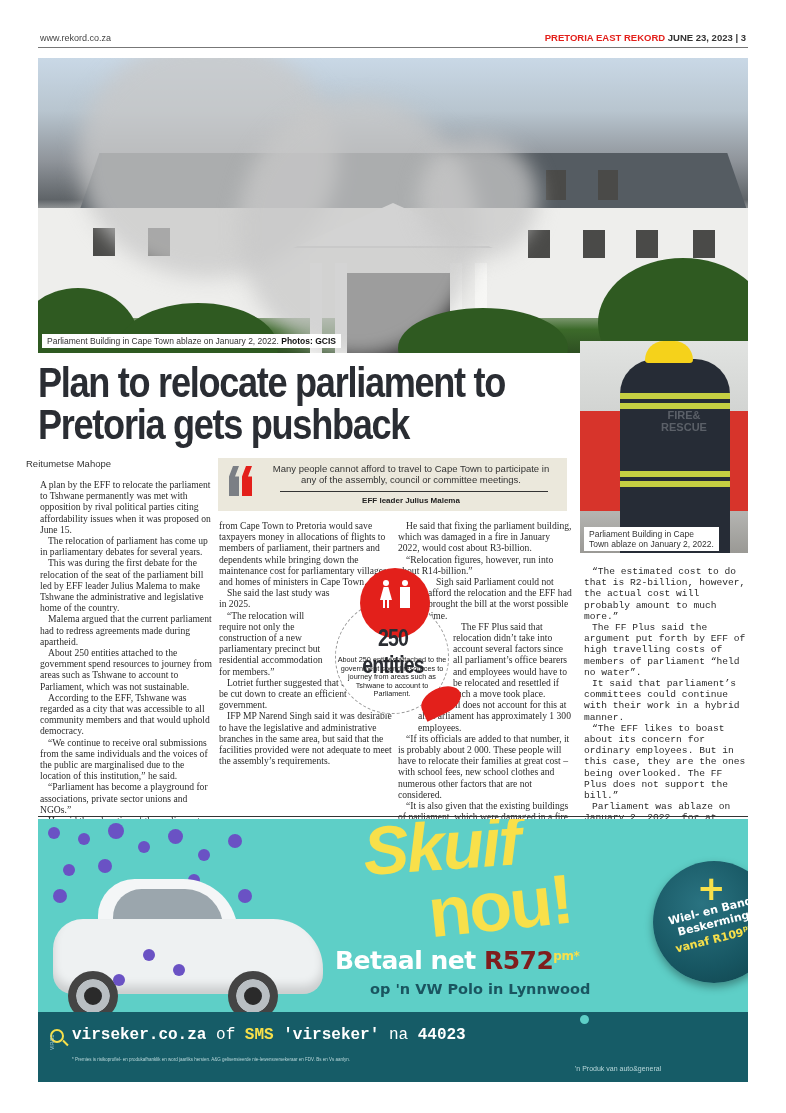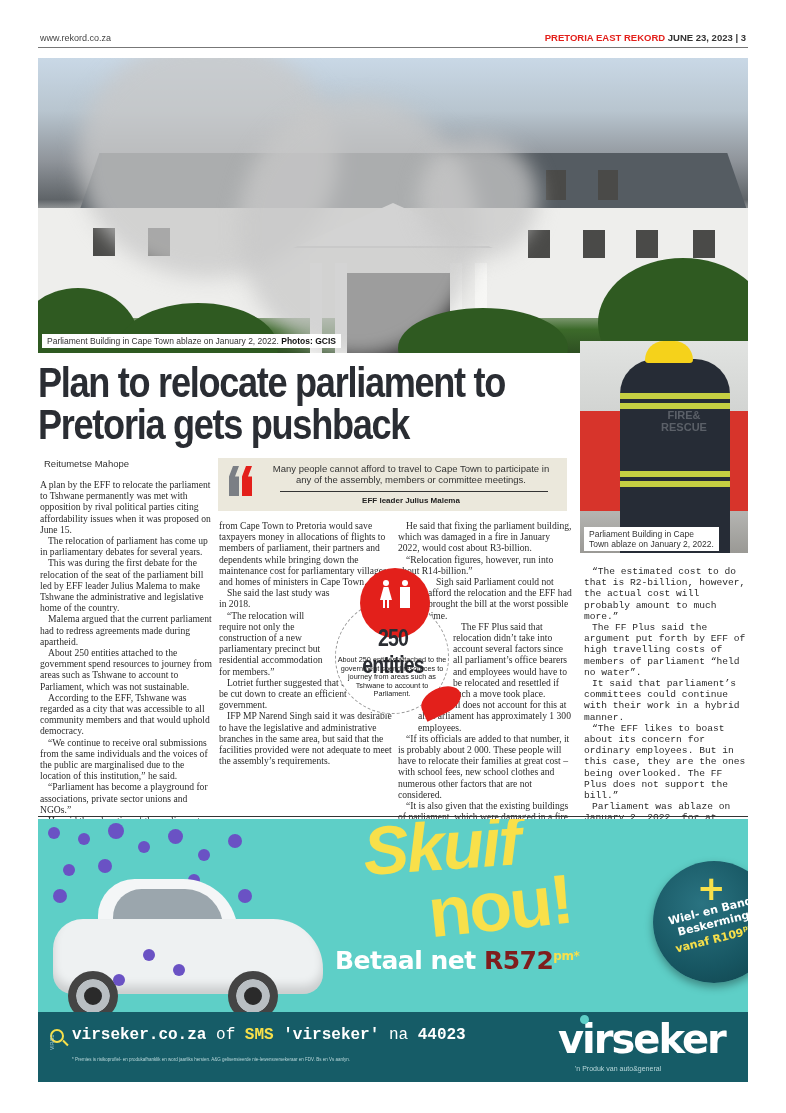--- a/index.html
+++ b/index.html
@@ -27,21 +27,21 @@
     background: linear-gradient(180deg, #e1e3e1 0%, #cfd1cf 40%, #b5b5b2 80%, #9a9995 100%); }
   .truck { position: absolute; left: 0; top: 70px; width: 168px; height: 100px; background: #d7342b; }
   .fighter { position: absolute; left: 40px; top: 18px; width: 110px; height: 200px; background: #262c36; border-radius: 35px 35px 0 0; }
   .helmet { position: absolute; left: 65px; top: 0; width: 48px; height: 22px; background: #f5d21b; border-radius: 24px 24px 4px 4px; }
   .stripe { position: absolute; left: 40px; width: 110px; height: 6px; background: #c6cf42; }
   .fr-text { position: absolute; left: 78px; top: 68px; width: 52px; font-family: "Liberation Sans", sans-serif; font-weight: bold; font-size: 11px; line-height: 12px; color: #5b6068; text-align: center; }
   .caption-fire { left: 584px; top: 527px; background: #fff; padding: 2px 5px; font-family: "Liberation Sans", sans-serif; font-size: 8.5px; line-height: 10px; color: #333; width: 135px; }
 
   .headline { left: 38px; top: 362px; width: 545px; font-family: "Liberation Sans", sans-serif; font-weight: bold; font-size: 42px; line-height: 42px; color: #2a2d33; letter-spacing: -1.5px; transform: scaleX(0.86); transform-origin: left top; width: 640px; }
 
-  .byline { left: 44px; top: 458px; font-family: "Liberation Sans", sans-serif; font-size: 9.5px; color: #333; }
+  .byline { left: 26px; top: 458px; font-family: "Liberation Sans", sans-serif; font-size: 9.5px; color: #333; }
   .col-text { font-size: 9.6px; line-height: 11.2px; color: #2b2b2b; text-align: left; }
   .col-text p { text-indent: 8px; }
   .col-text p.first { text-indent: 0; }
   .c1 { left: 40px; top: 479px; width: 174px; }
   .c2 { left: 219px; top: 520px; width: 173px; }
   .c3 { left: 398px; top: 520px; width: 174px; }
   .c4 { left: 584px; top: 566px; width: 164px; font-family: Liberation Mono, monospace; }
 
   .pullquote { left: 218px; top: 458px; width: 349px; height: 53px; background: #ebe8dc; }
   .pq-mark-grey { position: absolute; left: 11px; top: 8px; width: 10px; height: 30px; background: #7b7f85; clip-path: polygon(40% 0,100% 0,60% 35%,100% 35%,100% 100%,0 100%,0 35%); }
@@ -160,28 +160,28 @@
   <p>About 250 entities attached to the government spend resources to journey from areas such as Tshwane to account to Parliament, which was not sustainable.</p>
   <p>According to the EFF, Tshwane was regarded as a city that was accessible to all community members and that would uphold democracy.</p>
   <p>“We continue to receive oral submissions from the same individuals and the voices of the public are marginalised due to the location of this institution,” he said.</p>
   <p>“Parliament has become a playground for associations, private sector unions and NGOs.”</p>
   <p>He said the relocation of the parliament</p>
 </div>
 
 <div class="abs pullquote">
   <div class="pq-mark-grey"></div>
   <div class="pq-mark-red"></div>
-  <div class="pq-text">Many people cannot afford to travel to Cape Town to participate in any of the assembly, members or committee meetings.</div>
+  <div class="pq-text">Many people cannot afford to travel to Cape Town to participate in any of the assembly, council or committee meetings.</div>
   <div class="pq-rule"></div>
   <div class="pq-attr">EFF leader Julius Malema</div>
 </div>
 
 <div class="abs col-text c2">
   <p class="first">from Cape Town to Pretoria would save taxpayers money in allocations of flights to members of parliament, their partners and dependents while bringing down the maintenance cost for parliamentary villages and homes of ministers in Cape Town.</p>
-  <p style="width:112px;">She said the last study was in 2018.</p>
+  <p style="width:112px;">She said the last study was in 2025.</p>
   <p style="width:112px;">“The relocation will require not only the construction of a new parliamentary precinct but residential accommodation for members.”</p>
   <p>Lotriet further suggested that the cabinet be cut down to create an efficient government.</p>
   <p>IFP MP Narend Singh said it was desirable to have the legislative and administrative branches in the same area, but said that the facilities provided were not adequate to meet the assembly’s requirements.</p>
 </div>
 
 <div class="abs col-text c3">
   <p class="first" style="text-indent:8px;">He said that fixing the parliament building, which was damaged in a fire in January 2022, would cost about R3-billion.</p>
   <p>“Relocation figures, however, run into about R14-billion.”</p>
   <p style="padding-left:30px;">Sigh said Parliament could not afford the relocation and the EFF had brought the bill at the worst possible time.</p>
   <p style="padding-left:55px;">The FF Plus said that relocation didn’t take into account several factors since all parliament’s office bearers and employees would have to be relocated and resettled if such a move took place.</p>
@@ -239,37 +239,37 @@
     <div class="petal" style="left:90px;top:70px;"></div>
     <div class="petal" style="left:120px;top:85px;"></div>
     <div class="petal" style="left:60px;top:95px;"></div>
   </div>
   <div class="abs skuif">Skuif</div>
   <div class="abs nou">nou!</div>
   <div class="abs betaal">
     <span>Betaal net</span>
     <span class="price">R572</span><sup>pm*</sup>
   </div>
+  <div class="abs polo">op 'n VW Polo in Lynnwood</div>
   <div class="abs badge">
     <div class="badge-plus">+</div>
     <div class="badge-text">
       <div>Wiel- en Band</div>
       <div>Beskerming</div>
       <div class="y"><span>vanaf</span> <span>R109</span><sup style="font-size:7px;">pm*</sup></div>
     </div>
   </div>
   <div class="ad-bottom">
     <div class="search-glyph"></div>
     <div class="ad-cta">
       <b>virseker.co.za</b>
       <span>of</span>
       <span class="y">SMS</span>
       <b>'virseker'</b>
       <span>na</span>
       <b>44023</b>
     </div>
     <div class="ad-fine">* Premies is risikoprofiel- en produkafhanklik en word jaarliks hersien. A&amp;G gelisensieerde nie-lewensversekeraar en FDV. Bs en Vs aanlyn.</div>
     <div class="ad-code">VIR/21</div>
-    <div class="logo">virseker</div>
     <div class="logo-dot"></div>
     <div class="logo-sub">'n Produk van auto&amp;general</div>
   </div>
 </div>
 
 </body></html>

